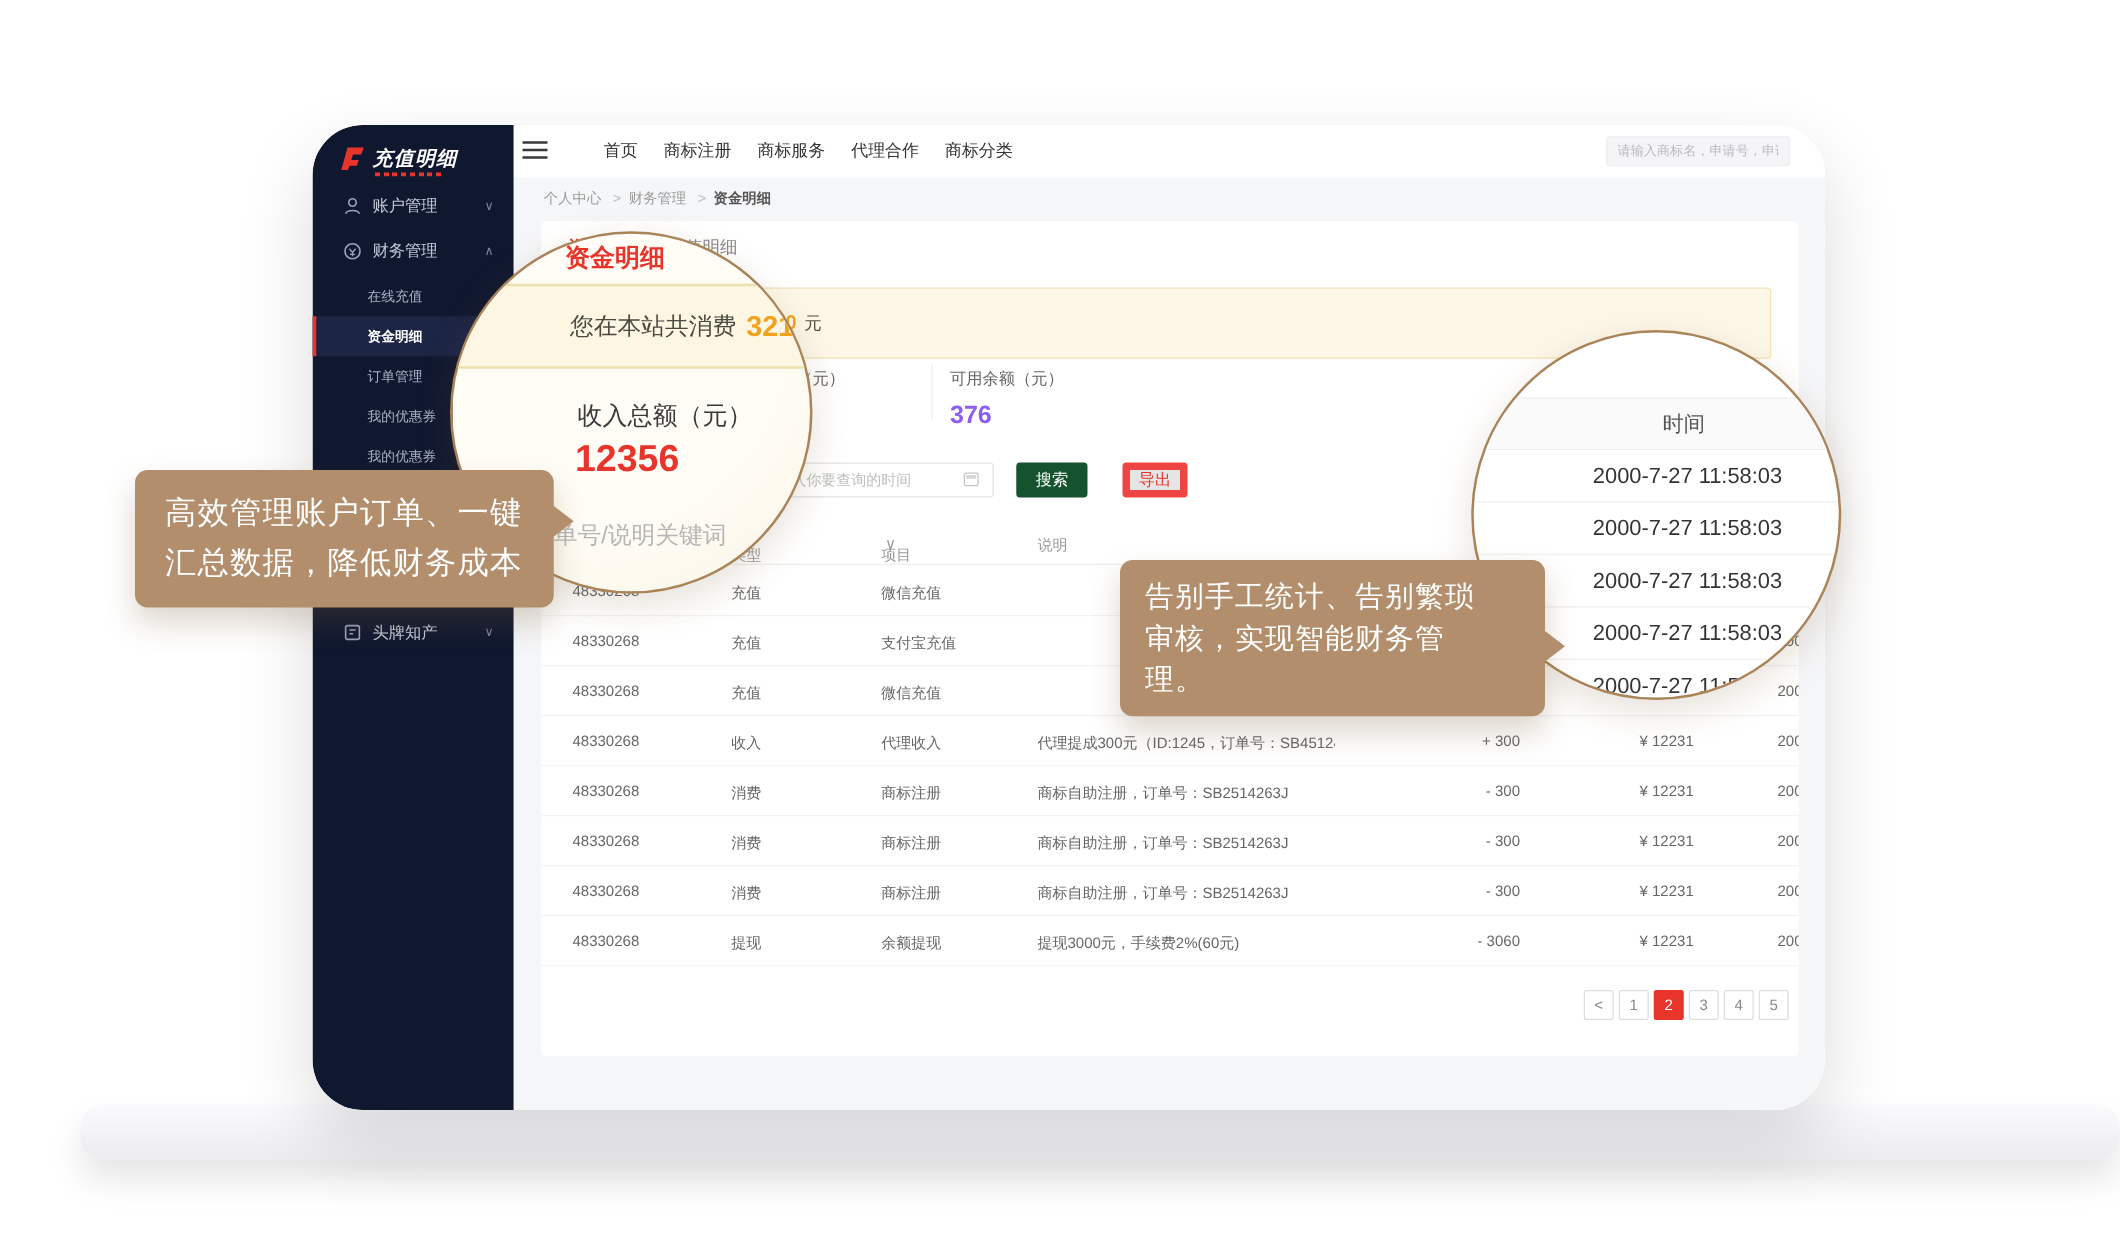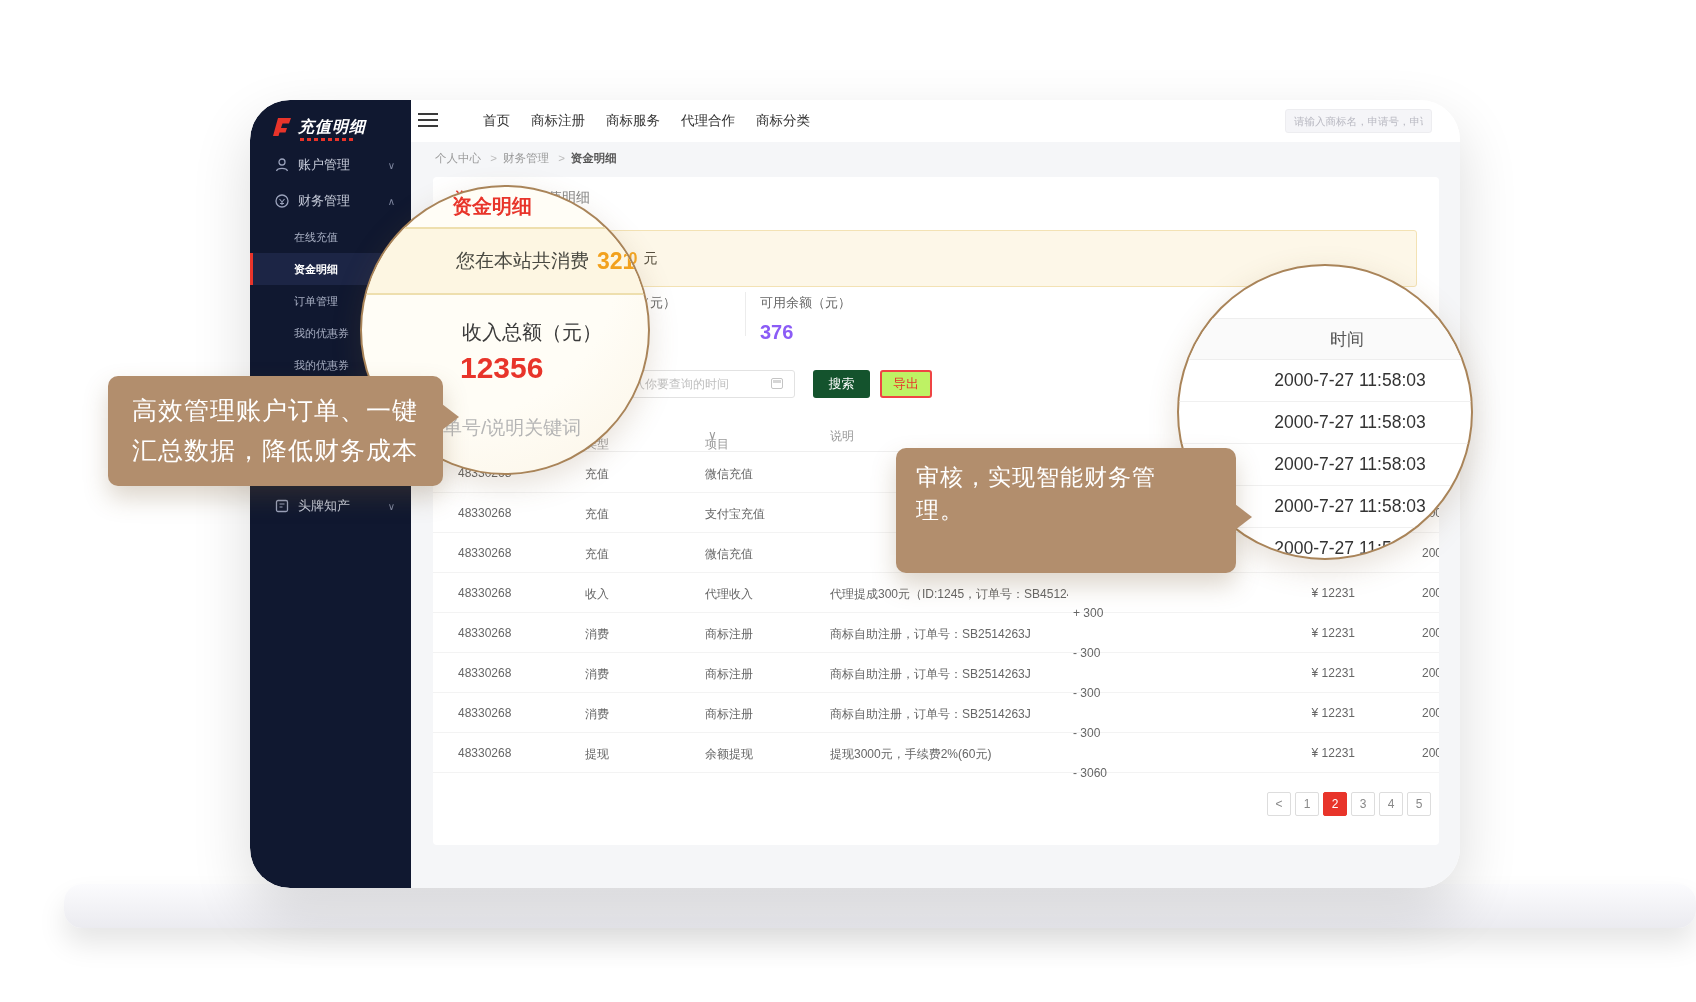--- a/index.html
+++ b/index.html
@@ -68,30 +68,30 @@
   .finput{position:absolute;top:193px;height:28px;border:1px solid #e2e2e2;border-radius:3px;font-size:12px;
     color:#666;padding:0 8px;background:#fff;}
   .finput::placeholder{color:#bfbfbf;}
   #kwinput{left:9px;width:148px;}
   #timeinput{left:167px;width:195px;padding-right:26px;}
   #calicon{position:absolute;left:338px;top:201px;width:12px;height:11px;border:1px solid #c4c4c4;border-radius:2px;}
   #calicon::before{content:"";position:absolute;left:1px;top:1px;right:1px;height:2.5px;background:#d6d6d6;}
   .fbtn{position:absolute;top:193px;height:28px;border-radius:3px;font-size:13px;display:flex;align-items:center;
     justify-content:center;cursor:pointer;}
   #searchbtn{left:380px;width:57px;background:#14532d;color:#fff;}
-  #exportbtn{left:447px;width:52px;background:#bef264;border:2px solid #ef4444;color:#e8342a;}
+  #exportbtn{left:465px;width:52px;background:#e5e5e5;border:6px solid #ef4444;color:#e8342a;}
 
   
   #thead{position:absolute;left:0;top:243px;width:1006px;height:32px;border-bottom:1px solid #efefef;}
   #thead span{position:absolute;top:8px;font-size:12px;color:#999;}
   .trow{position:absolute;left:0;width:1006px;height:40px;border-bottom:1px solid #f3f3f3;}
   .trow span{position:absolute;top:13px;font-size:12px;color:#666;white-space:nowrap;}
   .c1{left:25px;width:120px;} .c2{left:152px;width:90px;} .c3{left:272px;width:115px;}
   .c4{left:397px;width:238px;overflow:hidden;}
-  .c5{left:640px;width:143px;margin-top:20px;} .c6{left:811px;width:111px;text-align:right;}
+  .c5{left:640px;width:143px;text-align:right;} .c6{left:811px;width:111px;text-align:right;}
   .c7{left:989px;width:200px;}
   .caret{font-size:9px;color:#bbb;margin-left:3px;}
   #thead .h-caret{position:static;}
 
   
   #pagination{position:absolute;left:834px;top:615px;display:flex;gap:4px;}
   .pgbtn{width:24px;height:24px;border:1px solid #ddd;border-radius:2px;background:#fff;color:#888;font-size:12px;
     display:flex;align-items:center;justify-content:center;cursor:pointer;}
   .pgbtn.active{background:#e8342a;border-color:#e8342a;color:#fff;}
 
@@ -411,20 +411,21 @@
   <div id="calloutL" class="callout">
 
       <div class="line">高效管理账户订单、一键</div>
 
       <div class="line">汇总数据，降低财务成本</div>
 
     <div class="arrow"></div>
   </div>
   <div id="calloutR" class="callout">
 
+      <div class="line">告别手工统计、告别繁琐</div>
 
       <div class="line">审核，实现智能财务管</div>
 
       <div class="line">理。</div>
 
     <div class="arrow"></div>
   </div>
 </div>
 
 </body></html>

